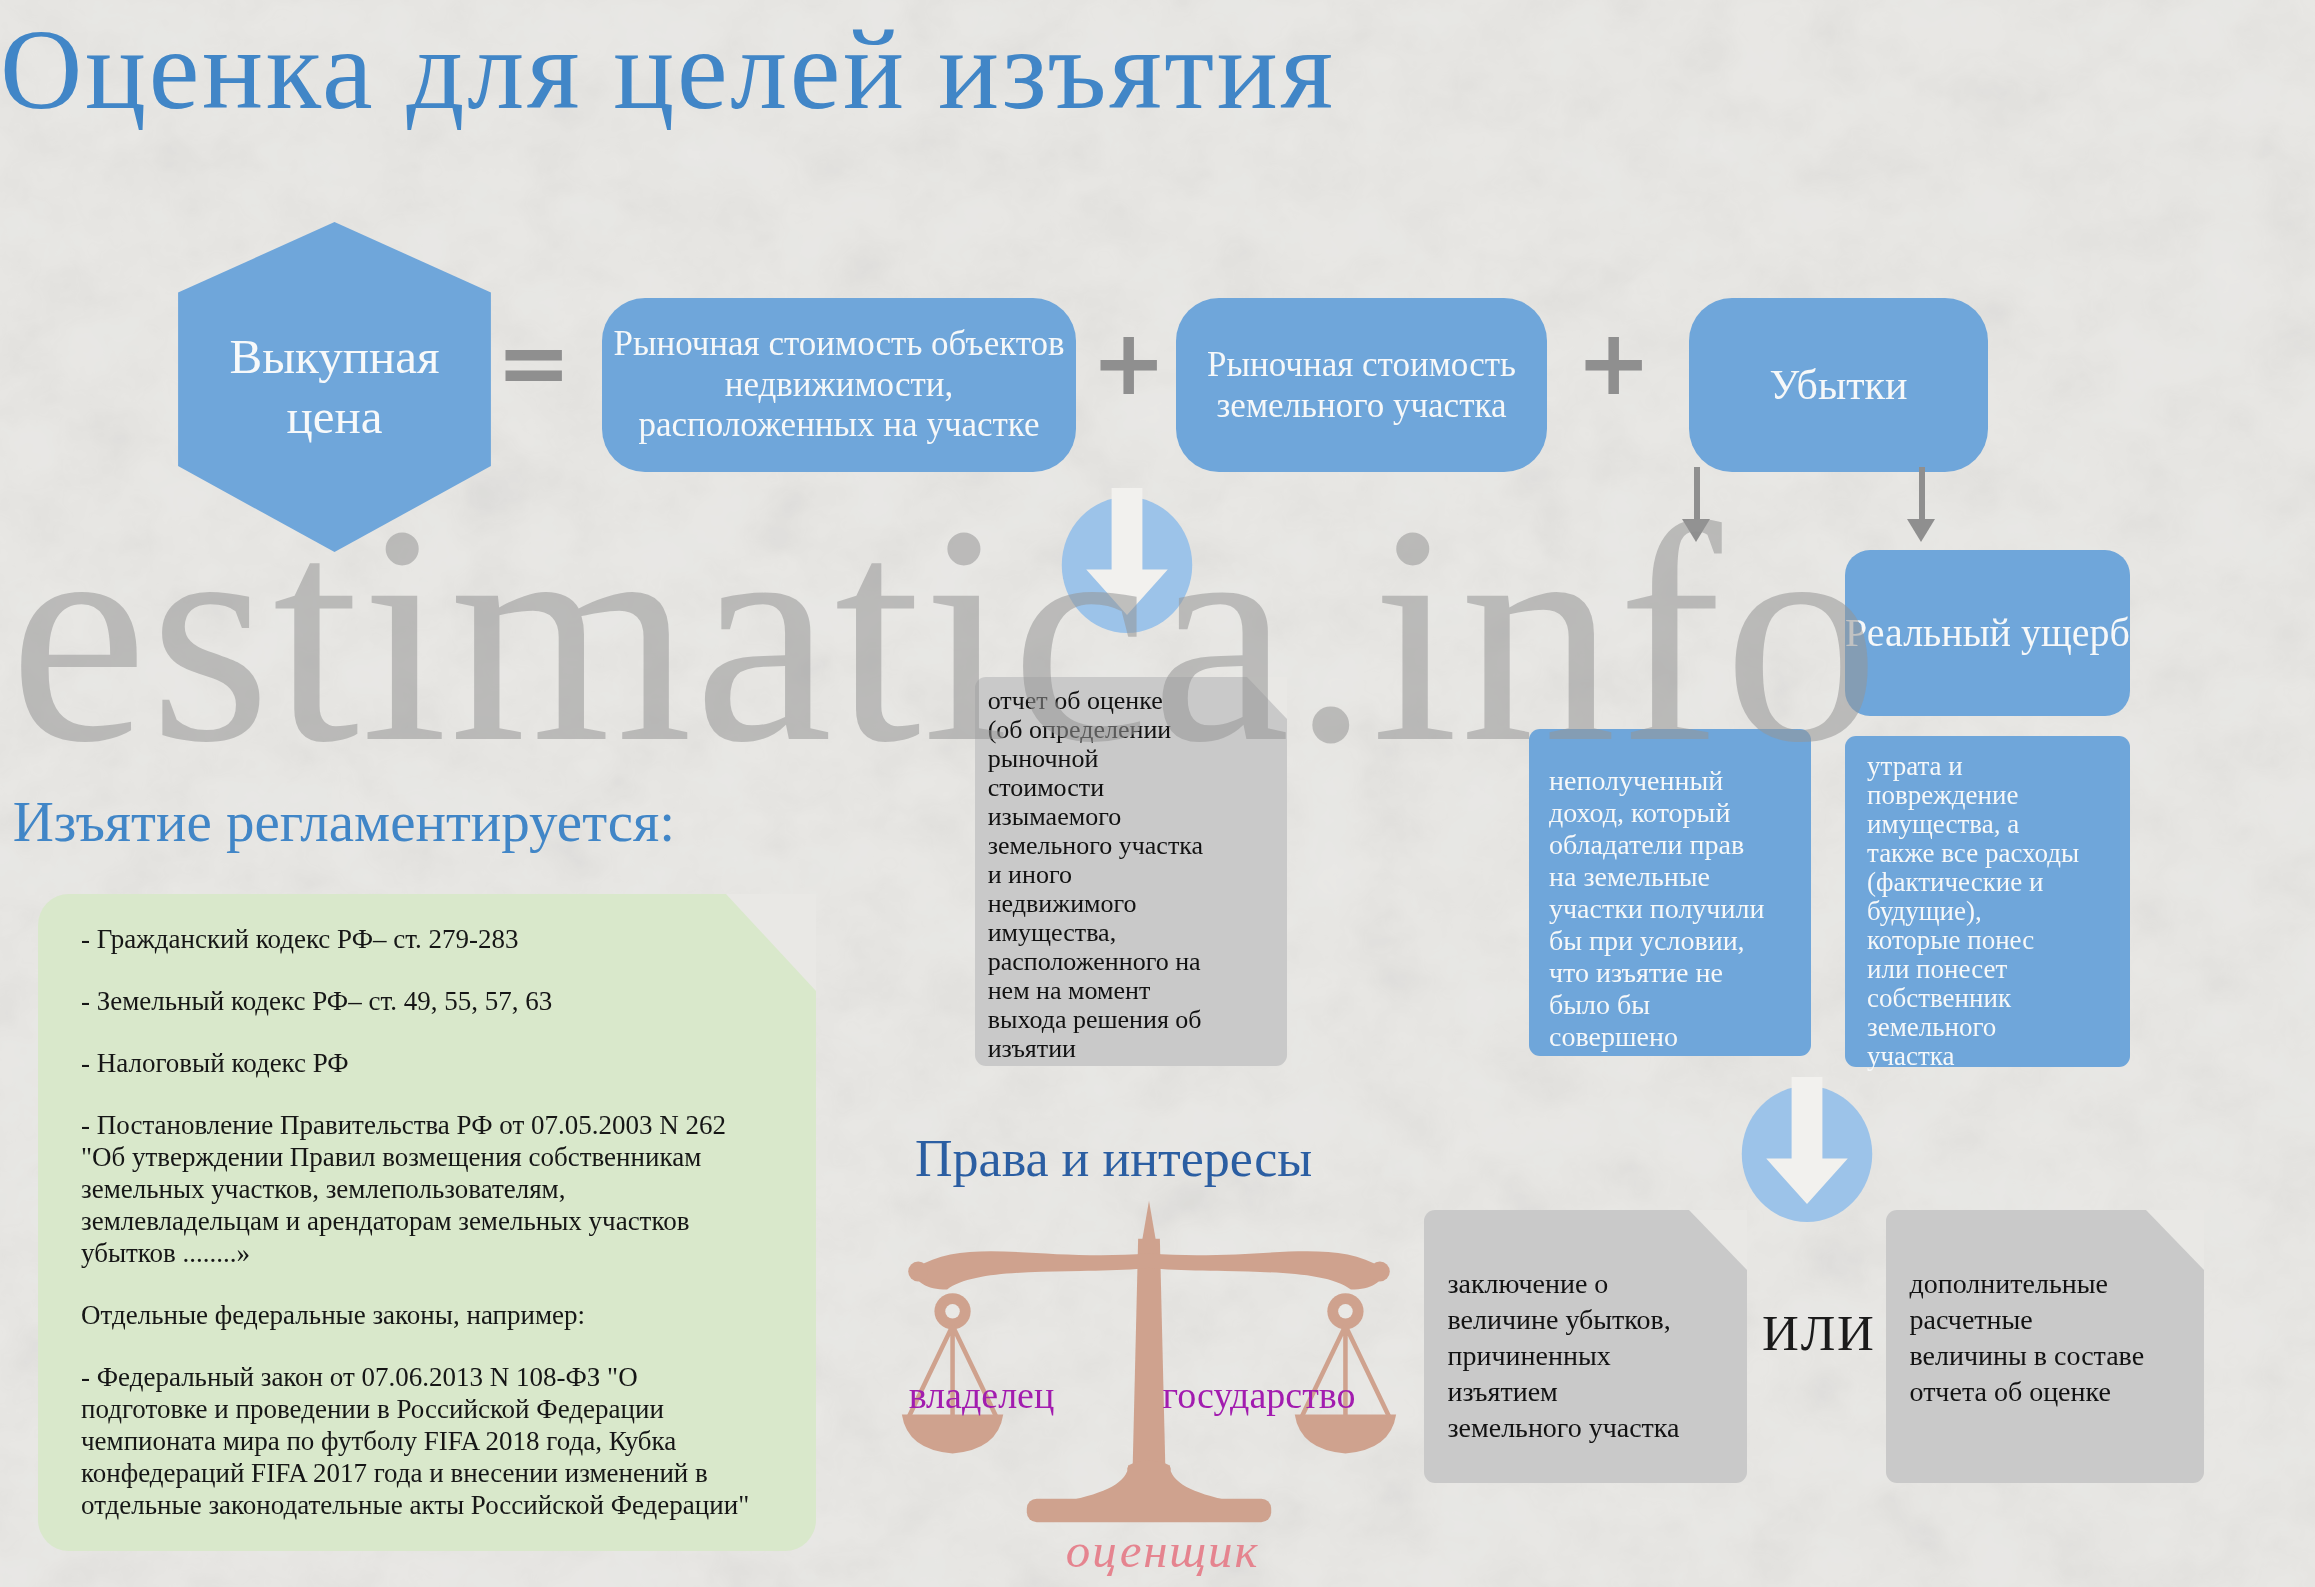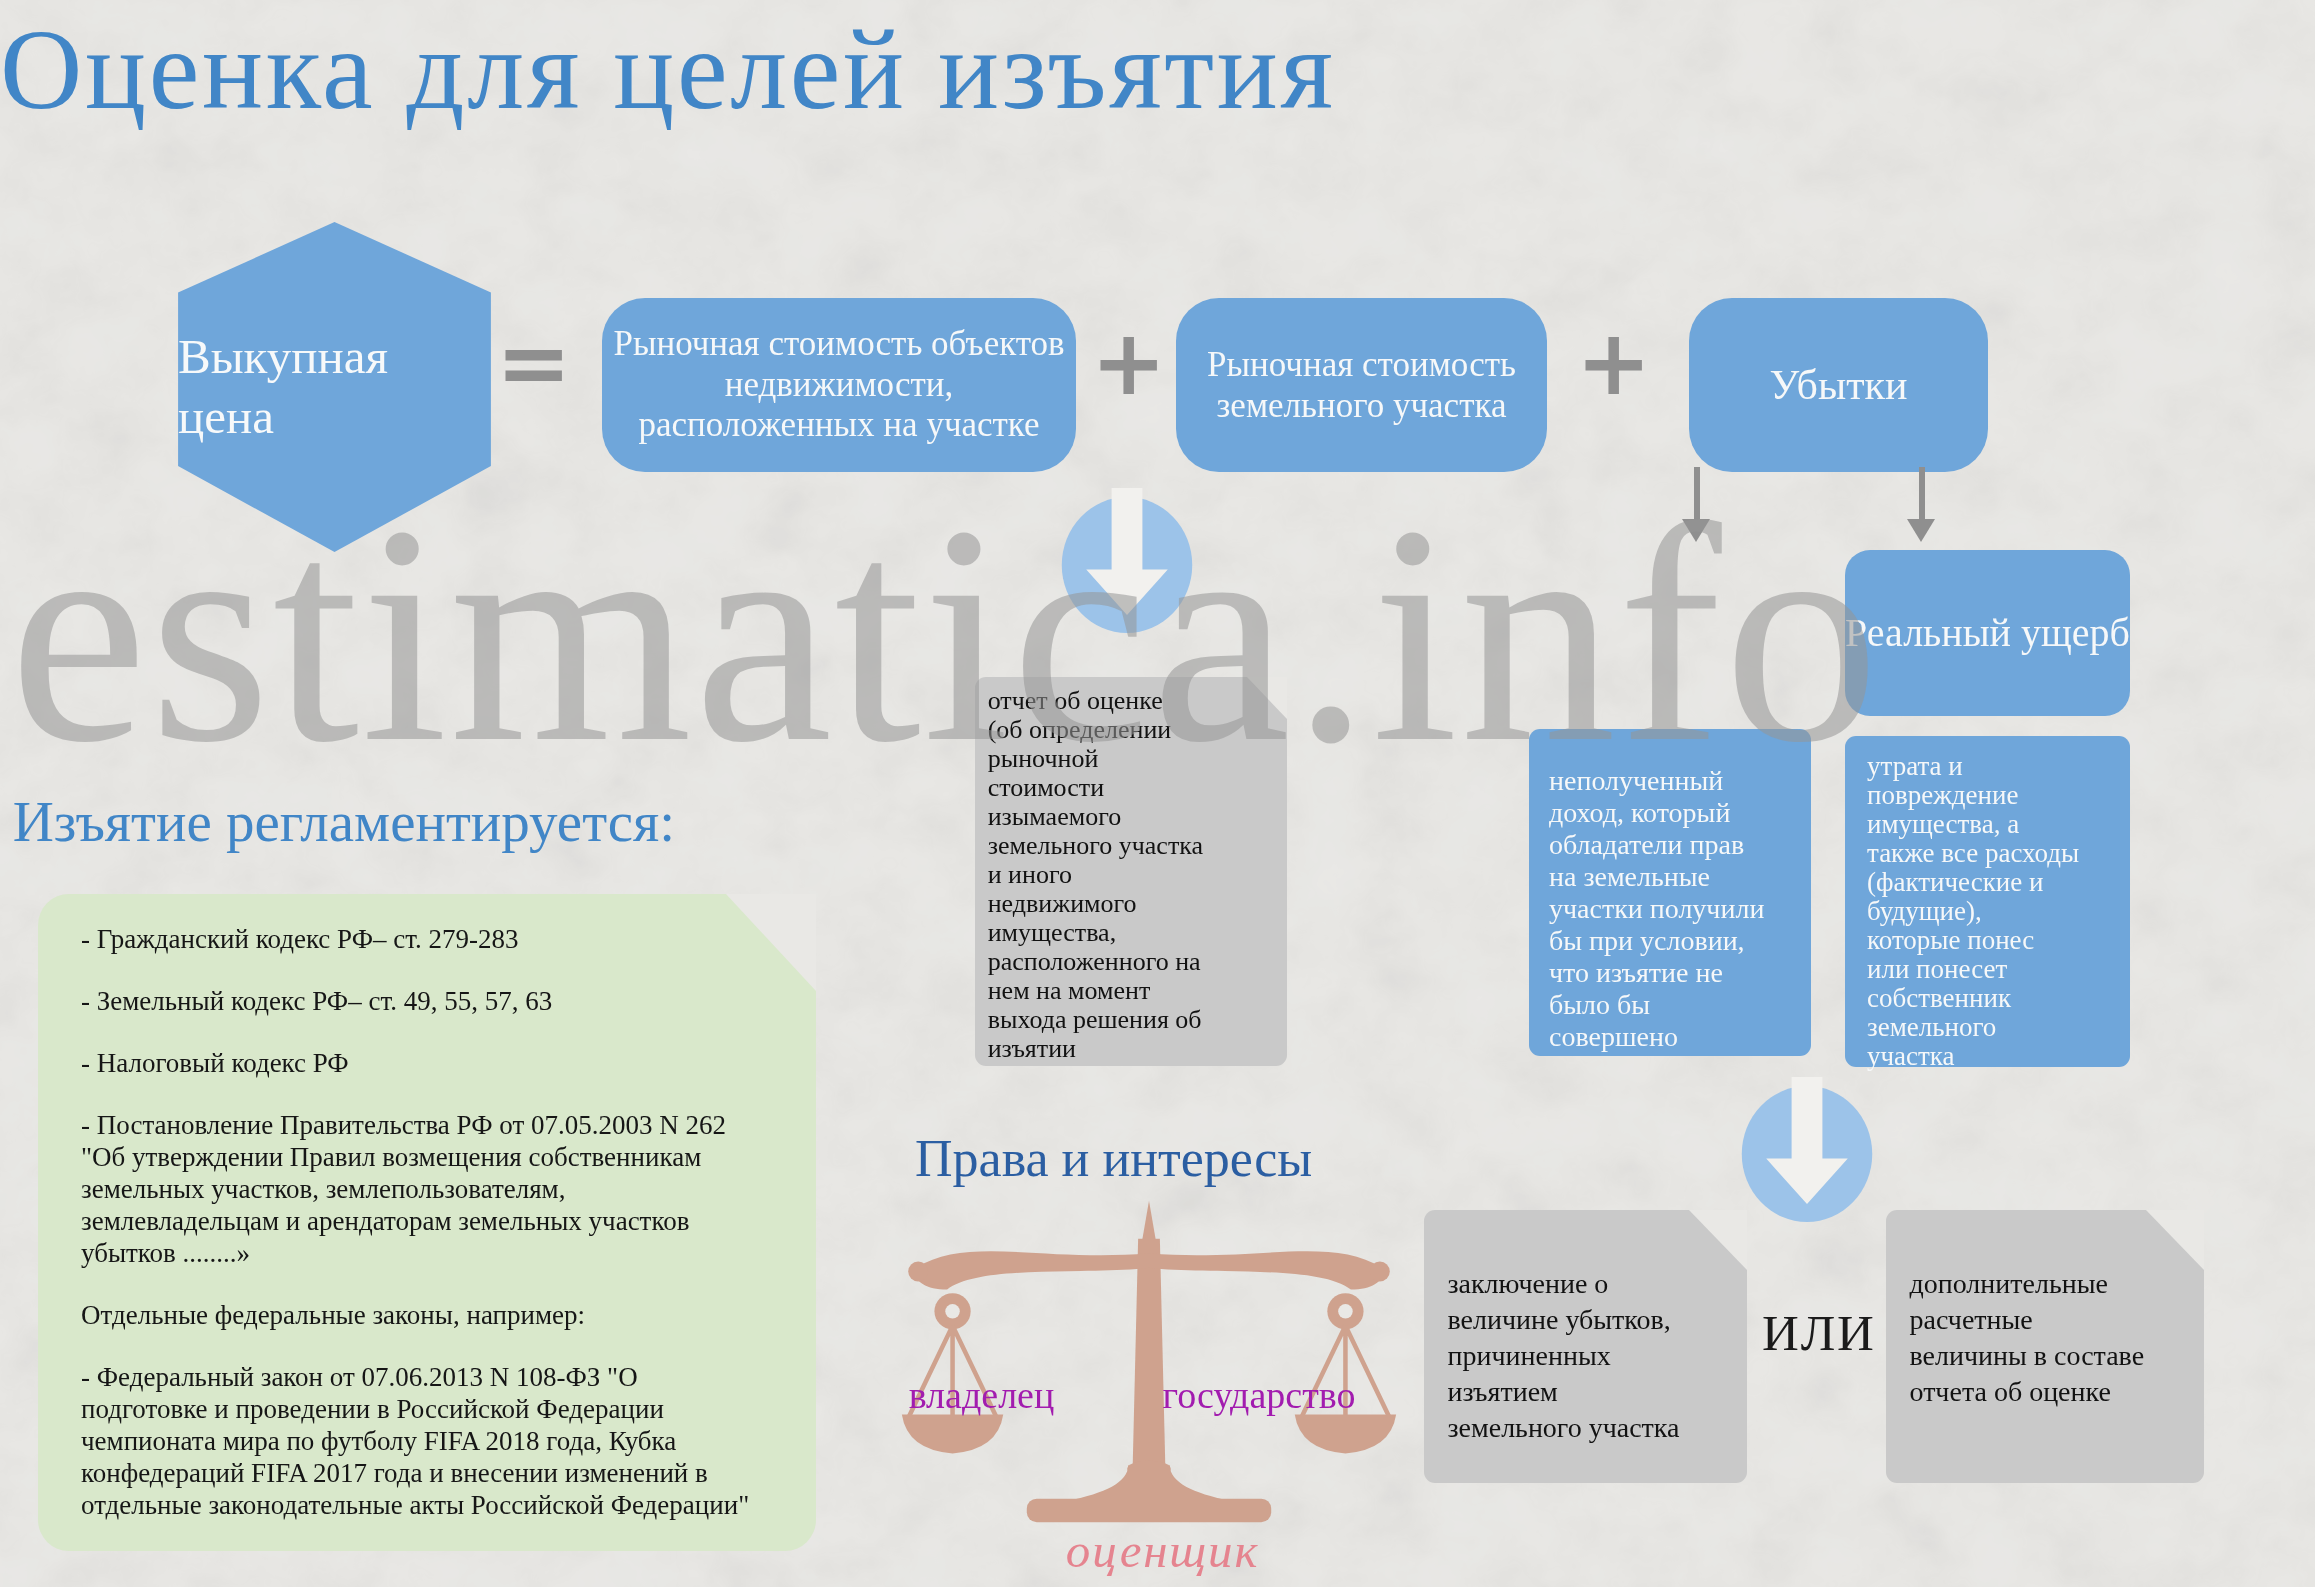--- a/index.html
+++ b/index.html
@@ -7,21 +7,21 @@
          font-family:"Liberation Serif","DejaVu Serif",serif;color:#161616;}
   .texture{position:absolute;left:0;top:0;width:2316px;height:1588px;z-index:0;pointer-events:none;}
   .layer{position:absolute;z-index:10;}
 
   .page-title{left:0;top:3.6px;width:2316px;text-align:left;font-size:114px;letter-spacing:2.7px;
               color:#4186c7;white-space:nowrap;}
 
   
   .hex-wrap{left:178px;top:222px;width:313px;height:330px;}
   .hex-label{position:absolute;left:0;top:86px;width:313px;height:158px;display:flex;align-items:center;
-             justify-content:center;color:#f7f9fa;font-size:49px;line-height:1.22;}
+             justify-content:center;text-align:center;color:#f7f9fa;font-size:49px;line-height:1.22;}
   .bluebox{background:#6fa6da;color:#f6f8f9;display:flex;align-items:center;justify-content:center;
            text-align:center;}
   .box1{left:602px;top:298px;width:474px;height:174px;border-radius:43px;font-size:35px;line-height:1.16;padding:0 7.2px;box-sizing:border-box;}
   .box2{left:1176px;top:298px;width:371px;height:174px;border-radius:43px;font-size:35px;line-height:1.18;padding:0 9px;box-sizing:border-box;}
   .box3{left:1689px;top:298px;width:299px;height:174px;border-radius:43px;font-size:42px;}
   .op{color:#8f8f8f;font-family:"DejaVu Sans","Liberation Sans",sans-serif;font-weight:bold;font-size:90px;line-height:1;}
   .op-eq{left:496px;top:318px;}
   .op-p1{left:1091px;top:318px;}
   .op-p2{left:1576px;top:318px;}
 

